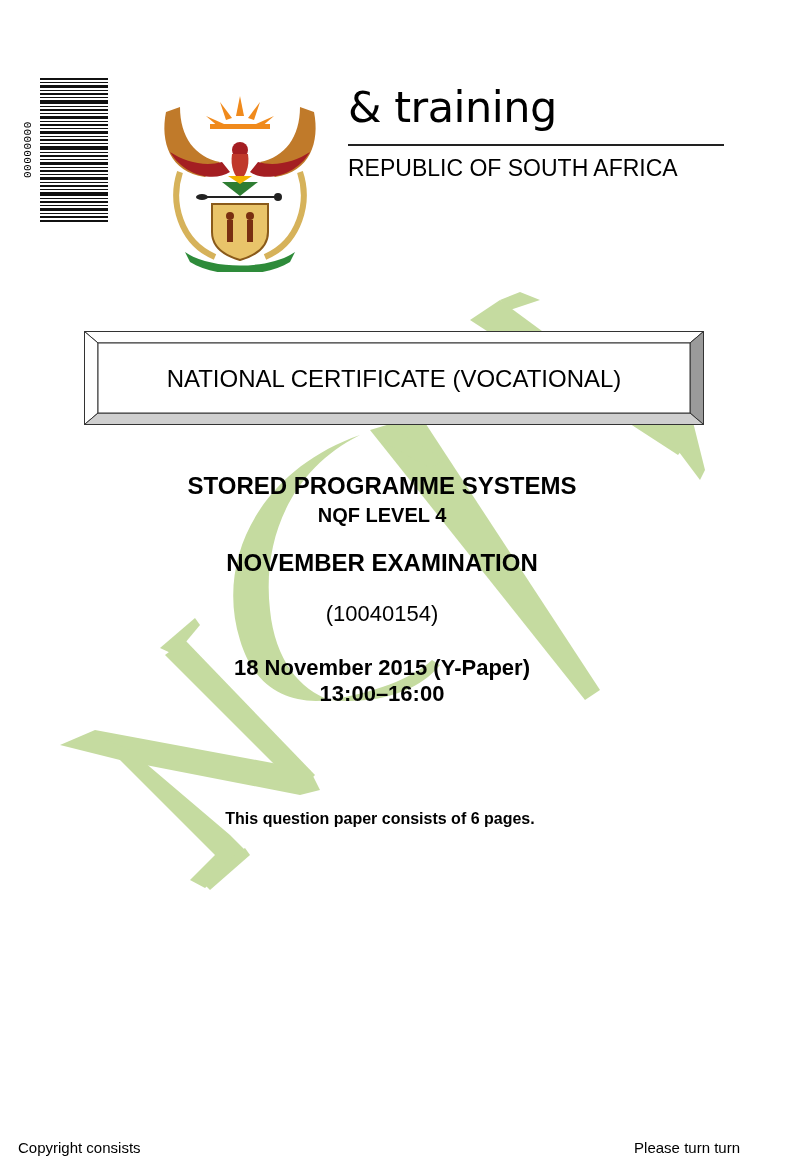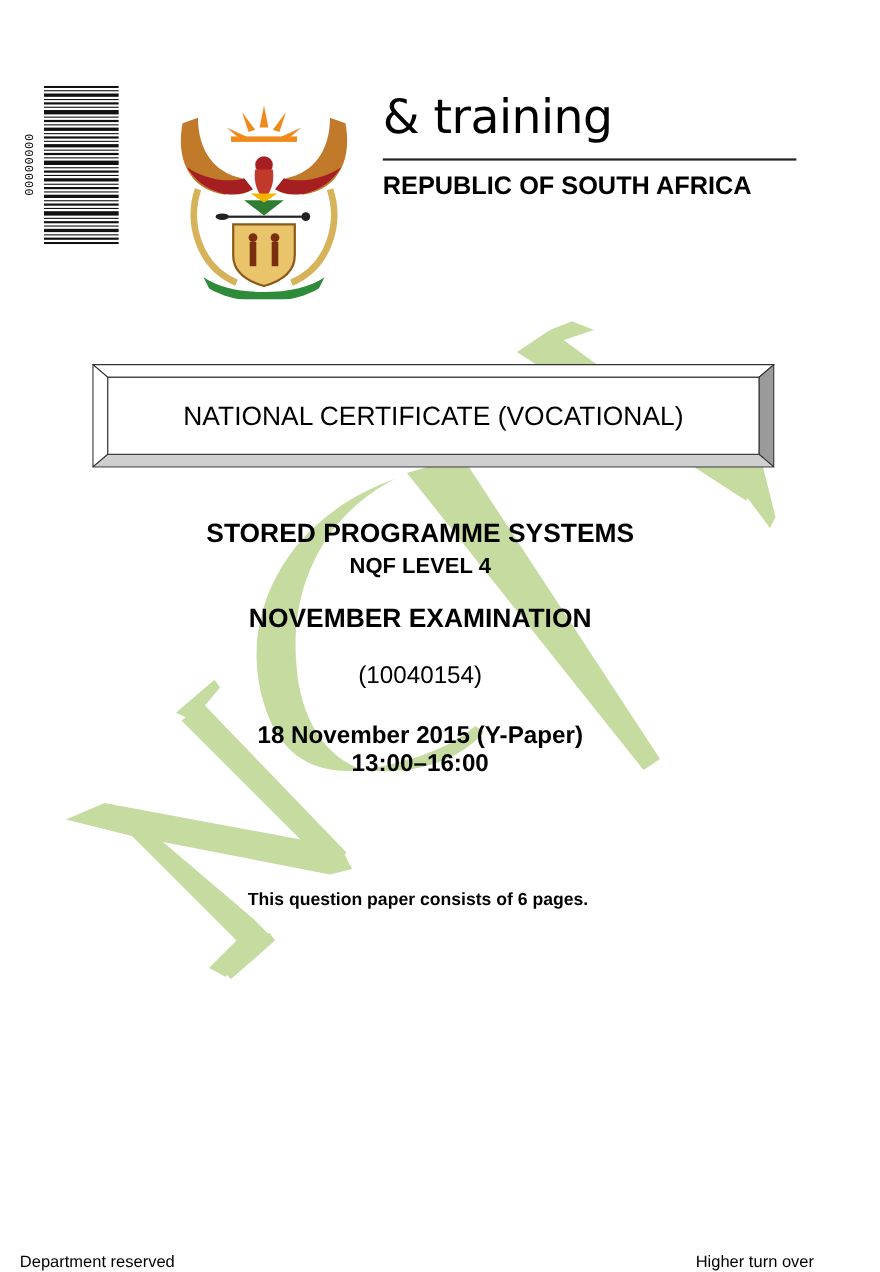--- a/index.html
+++ b/index.html
@@ -6,21 +6,21 @@
   body { width:800px; height:1156px; position:relative; overflow:hidden; font-family:"Liberation Sans", sans-serif; color:#000; }
   .watermark { position:absolute; left:0; top:0; width:800px; height:1156px; pointer-events:none; z-index:0; }
   .layer { position:absolute; z-index:1; }
   .barcode { left:40px; top:78px; width:68px; height:144px; }
   .barcode-num { position:absolute; left:22px; top:124px; font-family:"Liberation Mono", monospace; font-size:11px; transform:rotate(-90deg); transform-origin:left top; letter-spacing:0.5px; }
   .crest { left:160px; top:92px; width:160px; height:180px; }
   .dept { left:348px; top:86px; width:390px; }
   .dept-title { font-family:"DejaVu Sans", sans-serif; font-size:43px; line-height:42px; letter-spacing:-0.5px; white-space:nowrap; }
   .dept-rule { width:376px; height:2px; background:#222; margin-top:16px; margin-bottom:10px; }
   .dept-line { font-size:22px; line-height:25px; white-space:nowrap; }
-  .dept-bold { font-weight:bold; font-size:23px; }
+  .dept-bold { font-weight:normal; font-size:23px; }
   .cert-box { left:84px; top:331px; width:620px; height:94px; }
   .cert-text { position:absolute; left:0; right:0; top:34px; text-align:center; font-size:24px; font-weight:normal; }
   .center { position:absolute; left:0; width:800px; text-align:center; z-index:1; }
   .subj { top:472px; font-size:24px; font-weight:bold; margin-left:-18px; }
   .nqf { top:504px; font-size:20px; font-weight:bold; margin-left:-18px; }
   .exam { top:549px; font-size:24px; font-weight:bold; margin-left:-18px; }
   .code { top:601px; font-size:22px; margin-left:-18px; }
   .date { top:655px; font-size:22px; font-weight:bold; margin-left:-18px; }
   .time { top:681px; font-size:22px; font-weight:bold; margin-left:-18px; }
   .pages { top:810px; font-size:16px; font-weight:bold; margin-left:-20px; }
@@ -157,14 +157,14 @@
 </div>
 
 <div class="center subj">STORED PROGRAMME SYSTEMS</div>
 <div class="center nqf">NQF LEVEL 4</div>
 <div class="center exam">NOVEMBER EXAMINATION</div>
 <div class="center code">(10040154)</div>
 <div class="center date">18 November 2015 (Y-Paper)</div>
 <div class="center time">13:00–16:00</div>
 <div class="center pages">This question paper consists of 6 pages.</div>
 
-<div class="layer footer-left">Department reserved</div>
-<div class="layer footer-right">Higher turn over</div>
+<div class="layer footer-left">Copyright consists</div>
+<div class="layer footer-right">Please turn turn</div>
 
 </body></html>

